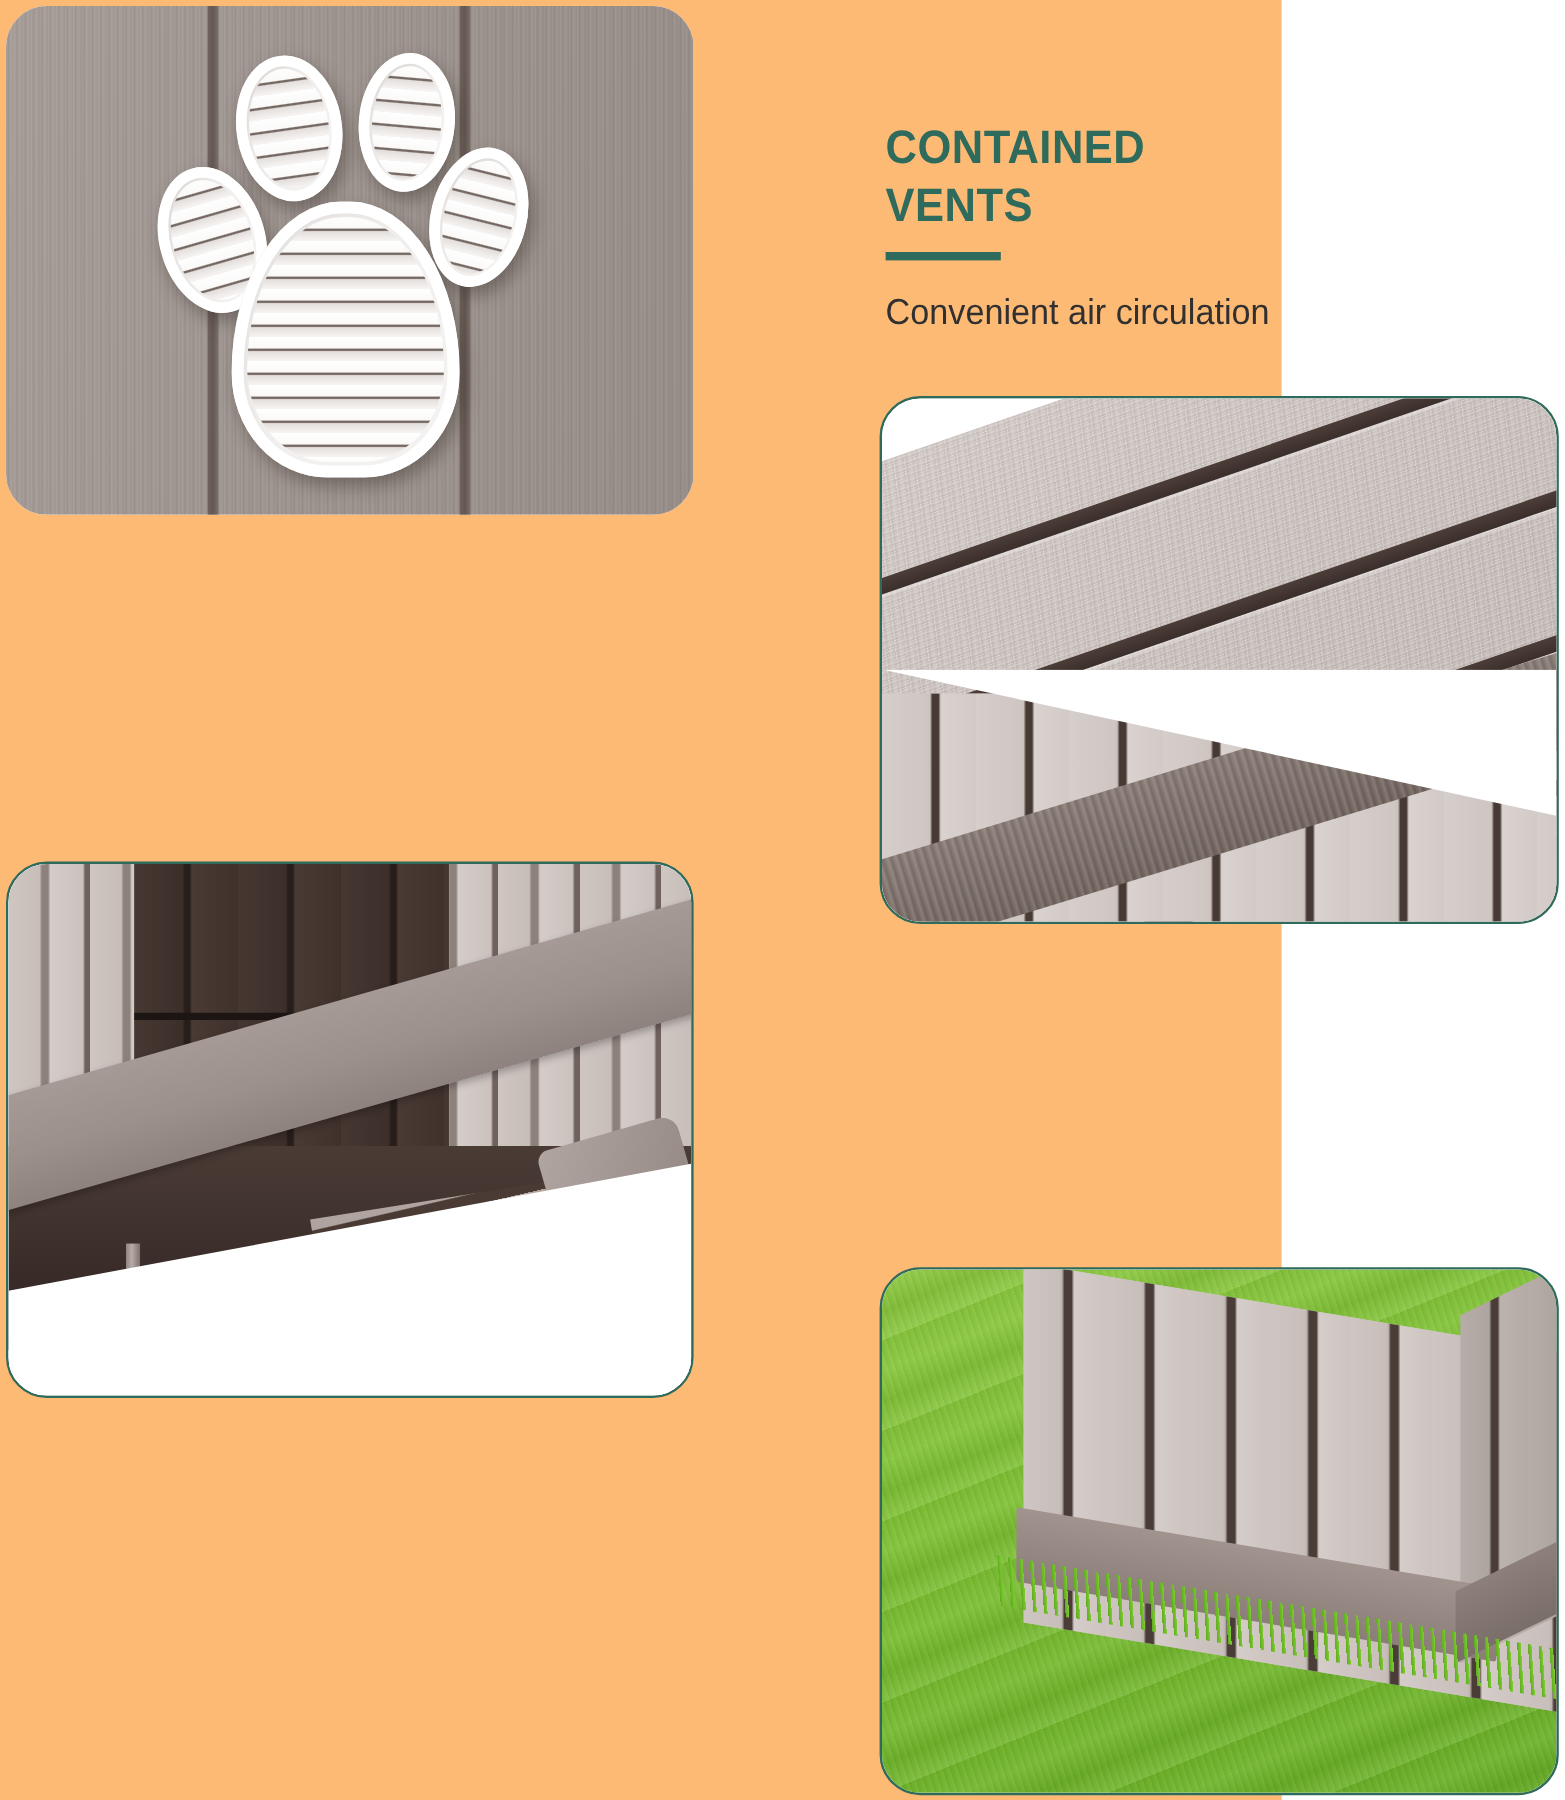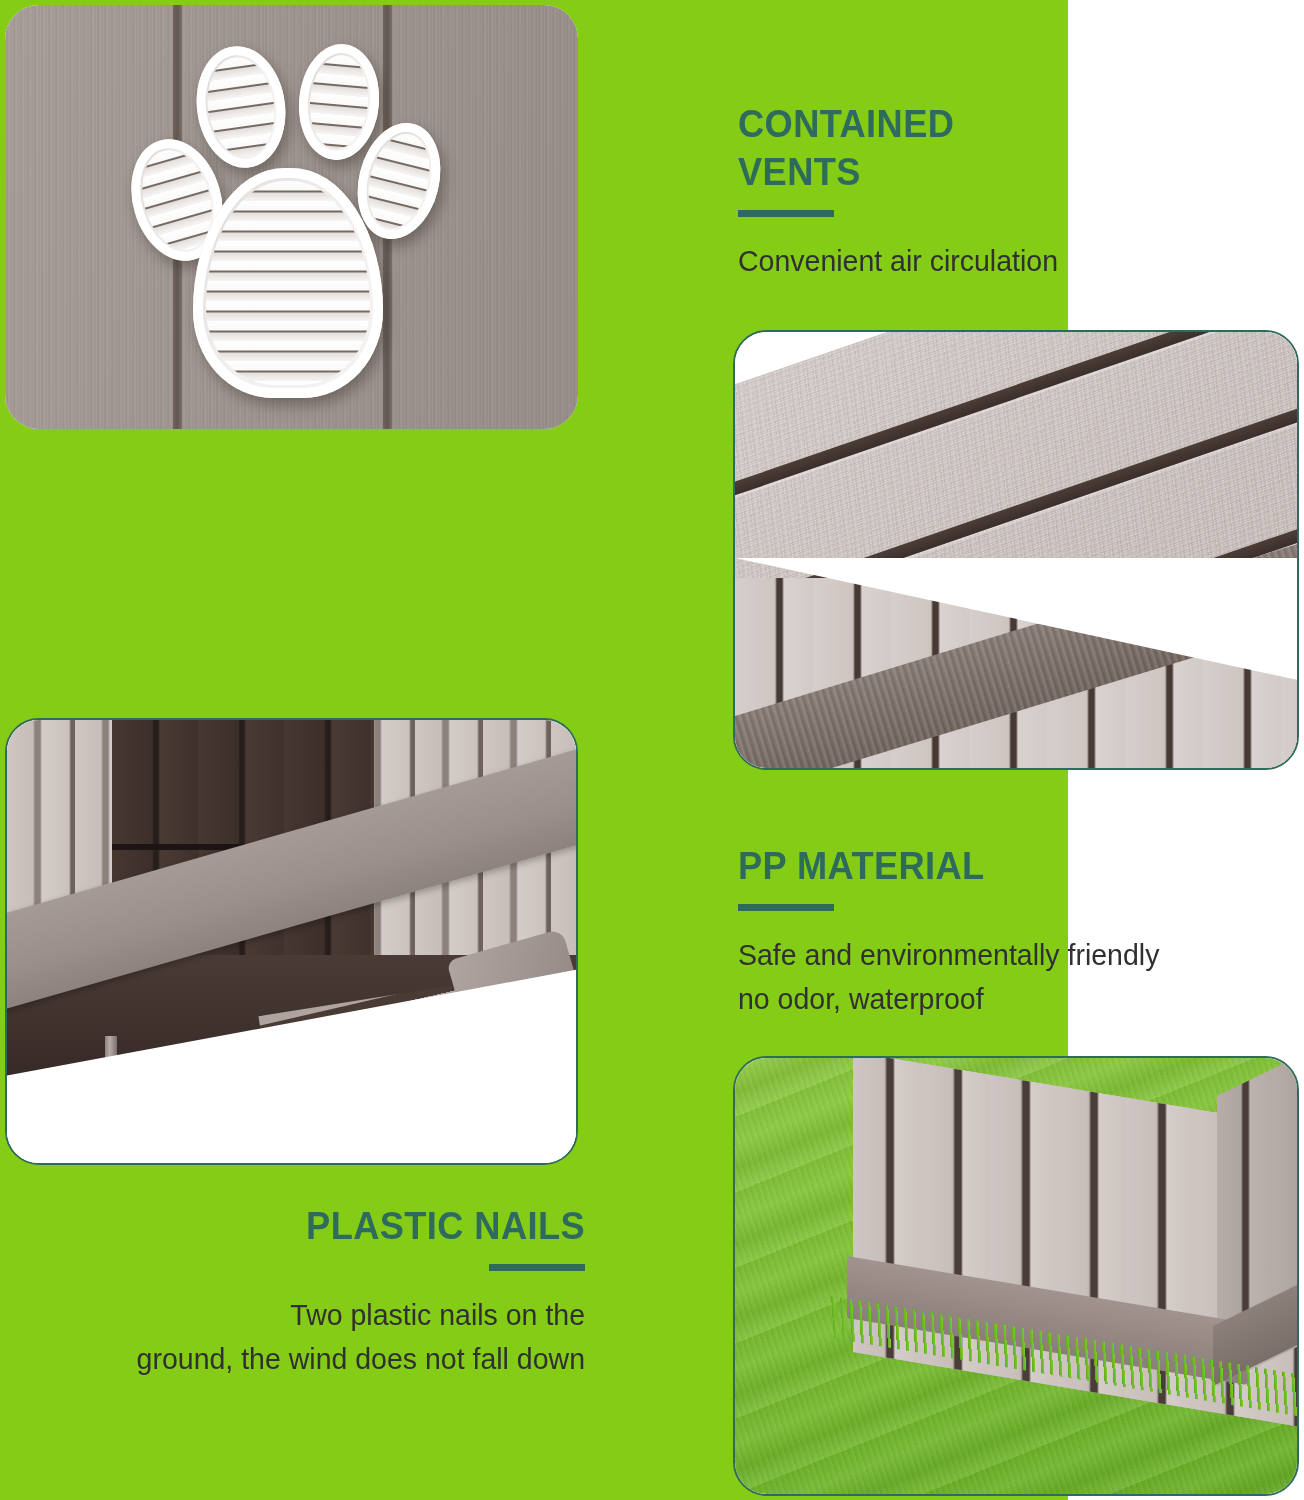--- a/index.html
+++ b/index.html
@@ -9,21 +9,21 @@
     height: 1500px;
     background: #ffffff;
     font-family: "Liberation Sans", sans-serif;
     overflow: hidden;
   }
 
   .page {
     position: relative;
     width: 1068px;
     height: 1500px;
-    background: #84cc16;
+    background: #fdba74;
   }
 
   
   .card {
     position: absolute;
     border: 2px solid #2f6b5c;
     border-radius: 34px;
     overflow: hidden;
     background: #ffffff;
   }
@@ -355,33 +355,21 @@
 
       <div class="stake" style="left:98px;  top:316px; height:126px;"></div>
       <div class="stake" style="left:360px; top:292px; height:118px;"></div>
 
       <div class="apron"></div>
       <div class="apron-cap"></div>
       <div class="under-mask"></div>
     </div>
   </div>
 
-  <div class="textblock left" style="left:738px; top:842px; width:545px;">
-    <div class="feat-title">PP MATERIAL</div>
-    <div class="rule"></div>
-    <div class="feat-desc">Safe and environmentally friendly</div>
-    <div class="feat-desc">no odor, waterproof</div>
-  </div>
-
-  <div class="textblock right" style="left:0px; top:1202px; width:585px;">
-    <div class="feat-title">PLASTIC NAILS</div>
-    <div class="rule"></div>
-    <div class="feat-desc">Two plastic nails on the</div>
-    <div class="feat-desc">ground, the wind does not fall down</div>
-  </div>
+
 
   <div class="card" id="img-grass-base">
     <div class="grass-wrap">
       <div class="grass"></div>
       <div class="house-wall"></div>
       <div class="house-wall-2"></div>
       <div class="base-trim"></div>
       <div class="base-trim-2"></div>
       <div class="grass-fringe"></div>
     </div>

